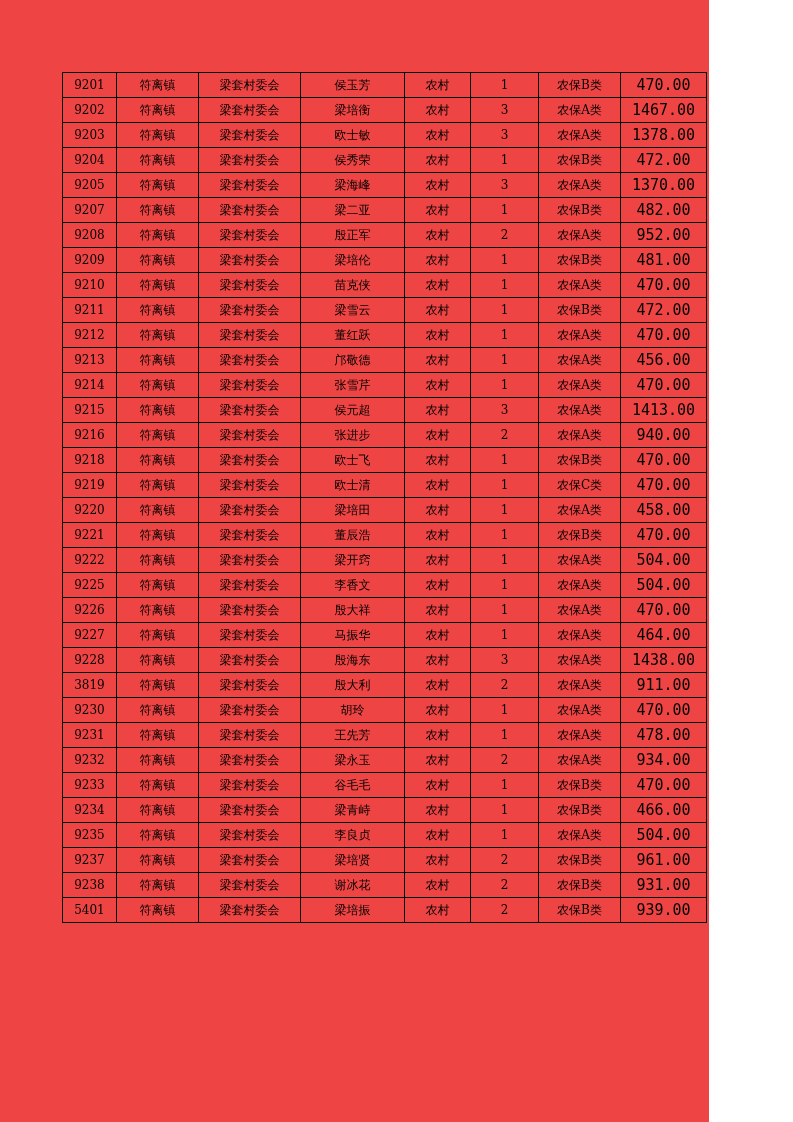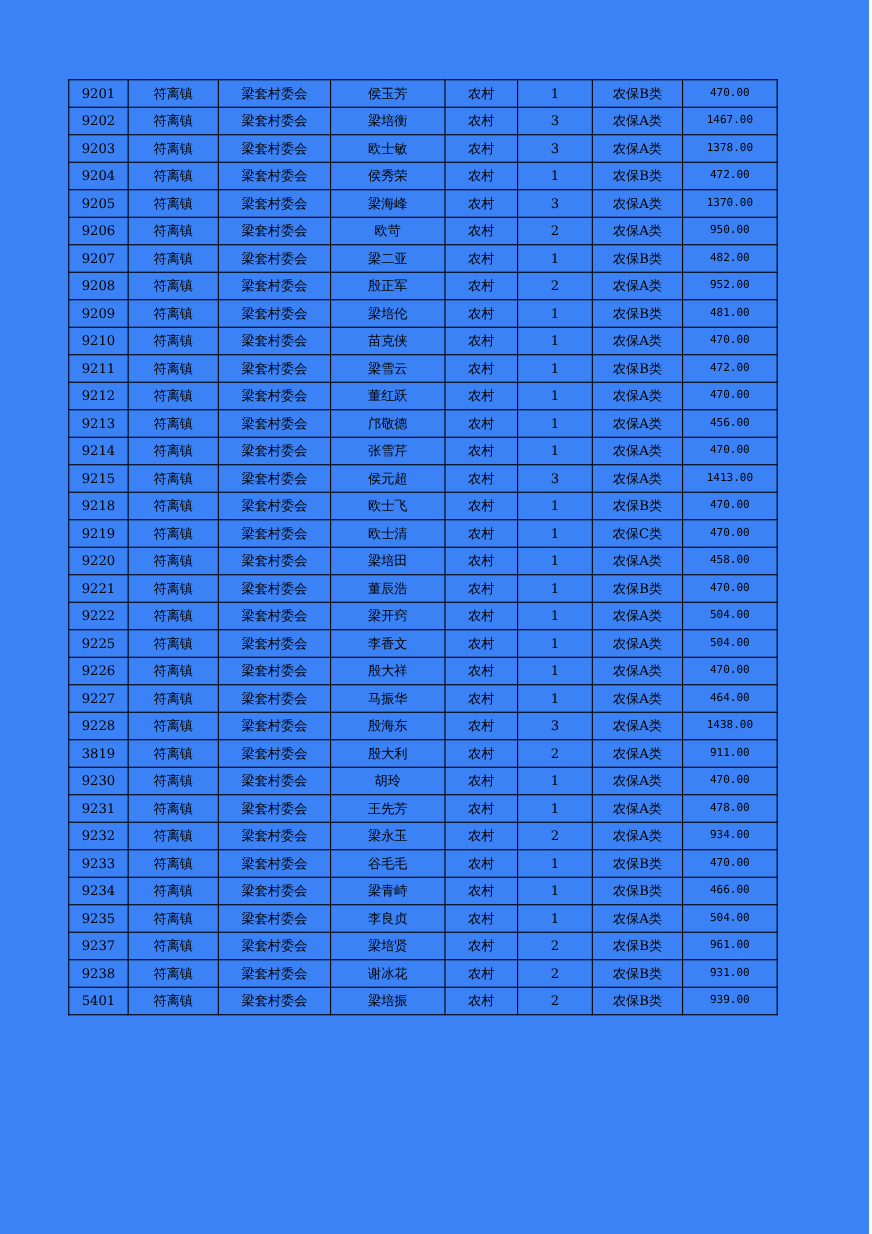--- a/index.html
+++ b/index.html
@@ -8,25 +8,24 @@
     background: #ffffff;
   }
   body {
     width: 793px;
     height: 1122px;
     font-family: "DejaVu Serif", "Liberation Serif", serif;
     color: #000000;
   }
   .sheet {
     position: relative;
-    width: 770px;
+    width: 709px;
     height: 1122px;
-    background: #3b82f6;
+    background: #ef4444;
     overflow: hidden;
-    padding-left: 20px;
   }
   table.roster {
     border-collapse: collapse;
     table-layout: fixed;
     position: absolute;
     left: 62px;
     top: 72px;
     width: 644px;
   }
   table.roster td {
@@ -35,21 +34,21 @@
     padding: 0 2px;
     text-align: center;
     vertical-align: middle;
     font-size: 12px;
     line-height: 24px;
     white-space: nowrap;
     overflow: hidden;
   }
   table.roster td.amount {
     font-family: "DejaVu Sans Mono", "Liberation Mono", monospace;
-    font-size: 10px;
+    font-size: 15px;
   }
 </style>
 </head>
 <body>
 
 <div class="sheet">
   <table class="roster">
     <colgroup>
         <col style="width: 54px;">
         <col style="width: 82px;">
@@ -105,30 +104,20 @@
           <td>9205</td>
           <td>符离镇</td>
           <td>梁套村委会</td>
           <td>梁海峰</td>
           <td>农村</td>
           <td>3</td>
           <td>农保A类</td>
           <td class="amount">1370.00</td>
         </tr>
         <tr>
-          <td>9206</td>
-          <td>符离镇</td>
-          <td>梁套村委会</td>
-          <td>欧苛</td>
-          <td>农村</td>
-          <td>2</td>
-          <td>农保A类</td>
-          <td class="amount">950.00</td>
-        </tr>
-        <tr>
           <td>9207</td>
           <td>符离镇</td>
           <td>梁套村委会</td>
           <td>梁二亚</td>
           <td>农村</td>
           <td>1</td>
           <td>农保B类</td>
           <td class="amount">482.00</td>
         </tr>
         <tr>
@@ -203,20 +192,30 @@
         </tr>
         <tr>
           <td>9215</td>
           <td>符离镇</td>
           <td>梁套村委会</td>
           <td>侯元超</td>
           <td>农村</td>
           <td>3</td>
           <td>农保A类</td>
           <td class="amount">1413.00</td>
+        </tr>
+        <tr>
+          <td>9216</td>
+          <td>符离镇</td>
+          <td>梁套村委会</td>
+          <td>张进步</td>
+          <td>农村</td>
+          <td>2</td>
+          <td>农保A类</td>
+          <td class="amount">940.00</td>
         </tr>
         <tr>
           <td>9218</td>
           <td>符离镇</td>
           <td>梁套村委会</td>
           <td>欧士飞</td>
           <td>农村</td>
           <td>1</td>
           <td>农保B类</td>
           <td class="amount">470.00</td>

